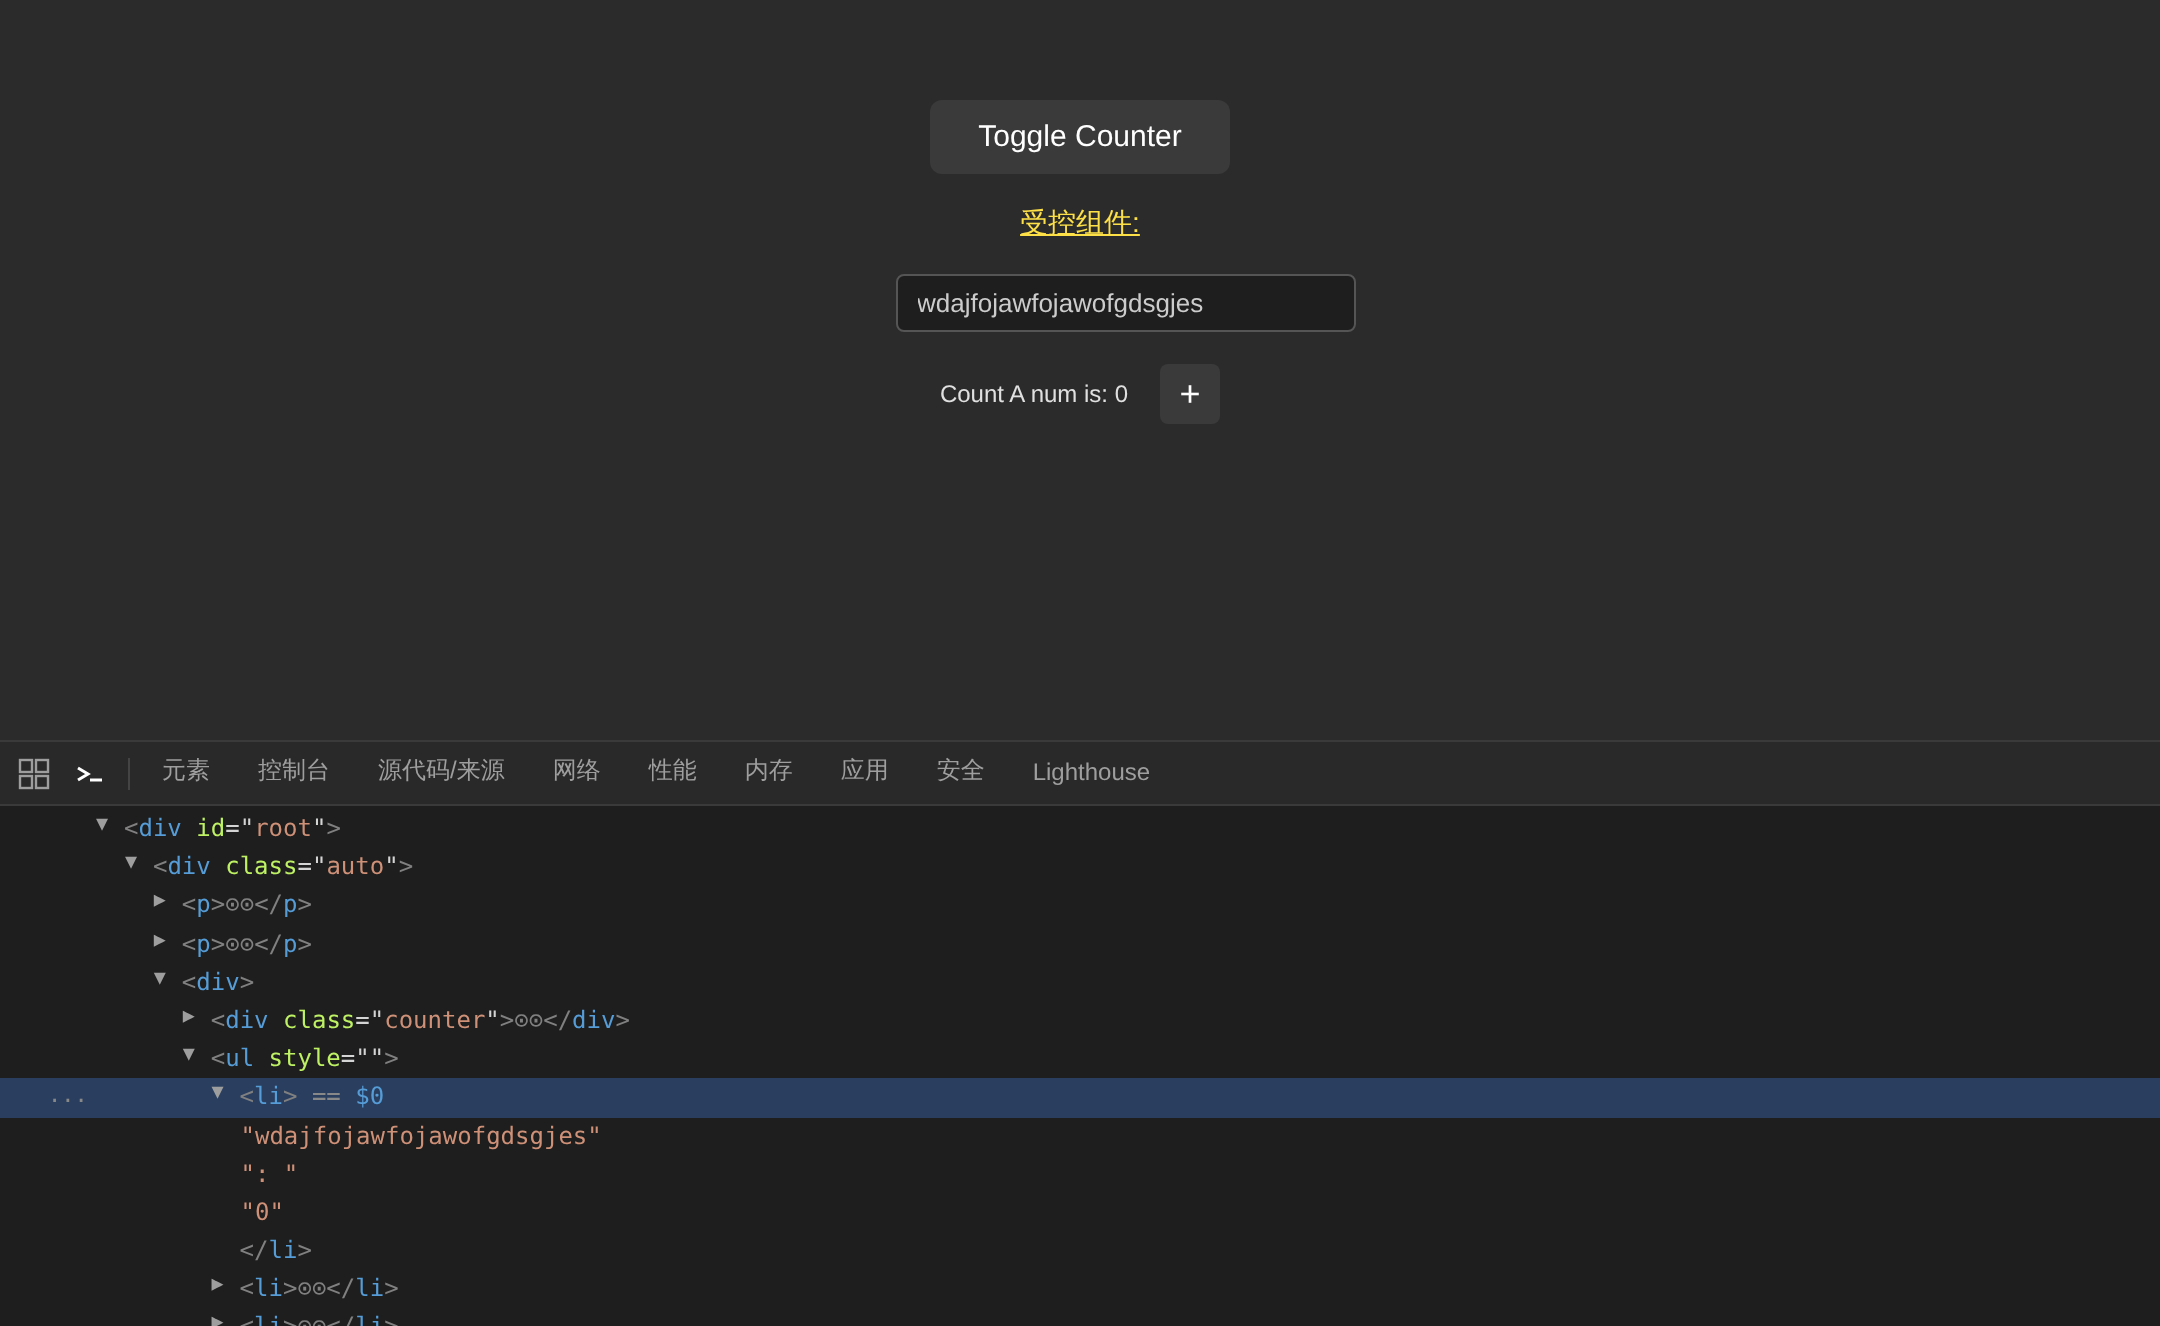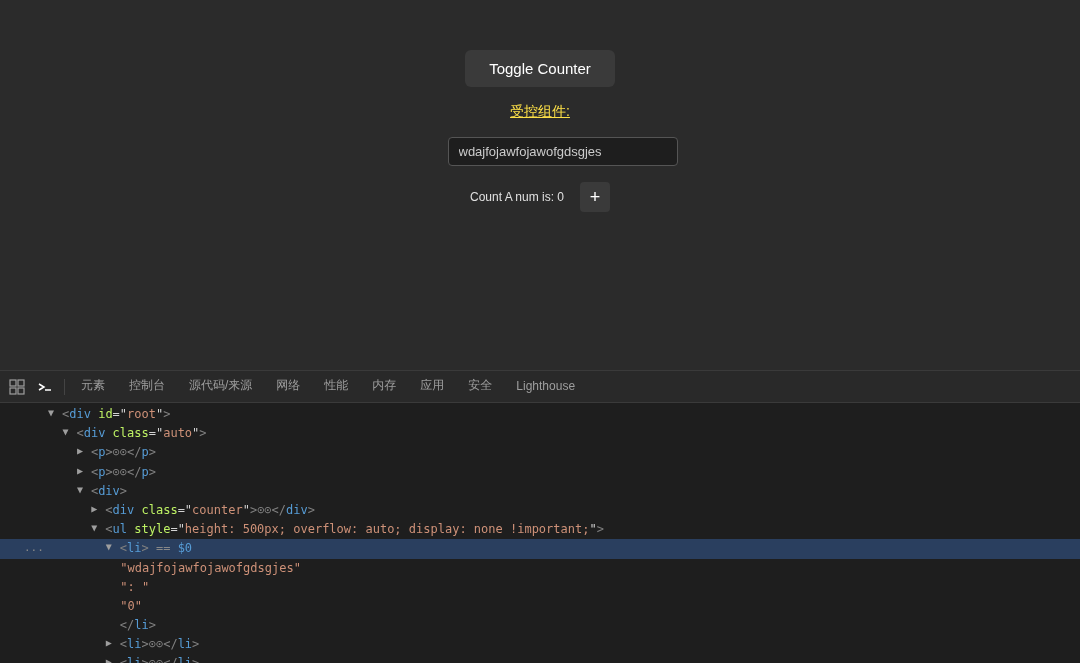--- a/index.html
+++ b/index.html
@@ -294,21 +294,21 @@
       <span class="tag-bracket">&gt;</span>
       <span class="gray-text">⊙⊙</span>
       <span class="tag-bracket">&lt;/</span><span class="tag-name">div</span><span class="tag-bracket">&gt;</span>
     </div>
 
     <div class="code-line">
       <span class="dots-col"></span>
       <span class="indent">      </span>
       <span class="expand-arrow">▼</span>
       <span class="tag-bracket">&lt;</span><span class="tag-name">ul</span>
-      <span> </span><span class="attr-name">style</span><span class="tag-equals">="</span><span class="attr-value">height: 500px; overflow: auto; display: none !important;</span><span class="tag-equals">"</span>
+      <span> </span><span class="attr-name">style</span><span class="tag-equals">="</span><span class="tag-equals">"</span>
       <span class="tag-bracket">&gt;</span>
     </div>
 
     <div class="code-line li-highlight-row">
       <span class="dots-col" style="color:#888">...</span>
       <span class="indent">        </span>
       <span class="expand-arrow">▼</span>
       <span class="tag-bracket">&lt;</span><span class="tag-name">li</span><span class="tag-bracket">&gt;</span>
       <span style="color:#888"> == </span><span style="color:#569cd6">$0</span>
     </div>

